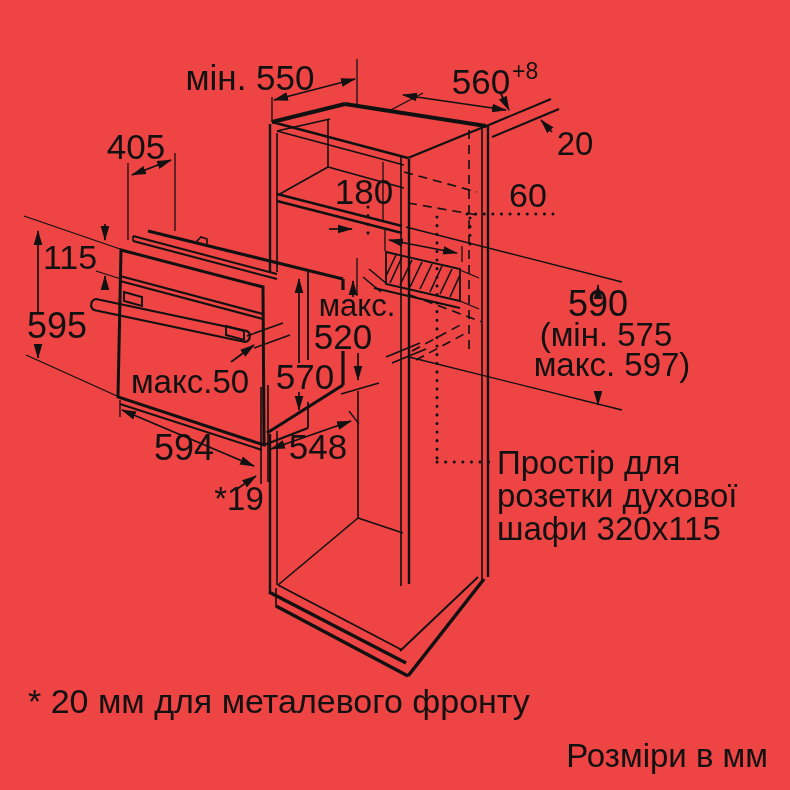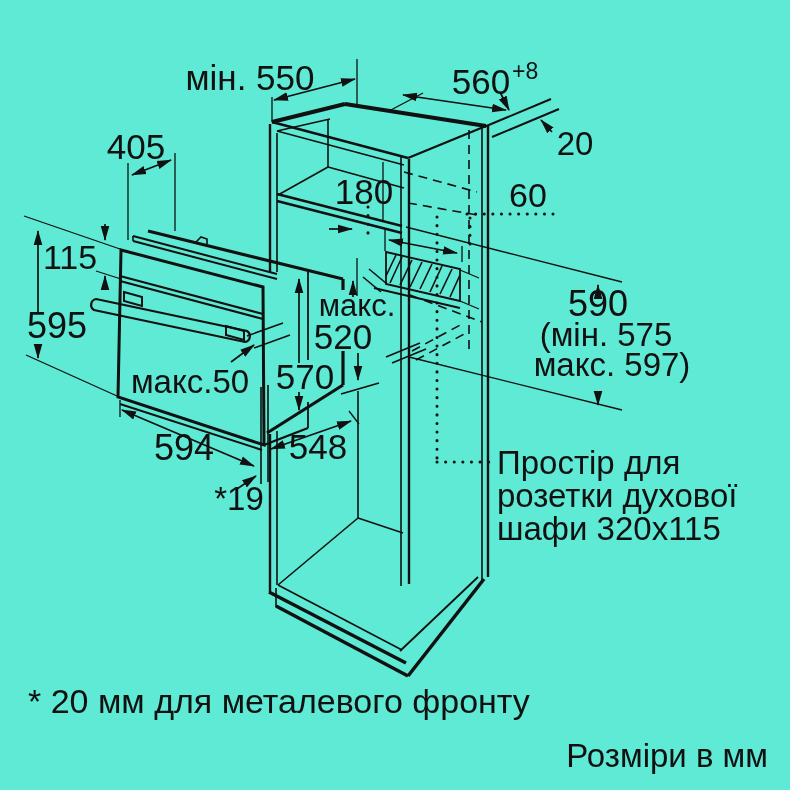--- a/index.html
+++ b/index.html
@@ -1,17 +1,17 @@
 <!DOCTYPE html>
 <html><head>
 <meta charset="utf-8">
 <style>
   html,body{margin:0;padding:0;background:#fff;}
   body{width:790px;height:790px;font-family:"Liberation Sans",sans-serif;}
-  #stage{position:relative;width:790px;height:790px;background:#5eead4;overflow:hidden;}
+  #stage{position:relative;width:790px;height:790px;background:#ef4444;overflow:hidden;}
   svg{display:block;}
   svg text{fill:#111;font-family:"Liberation Sans",sans-serif;}
   .ln{stroke:#111;fill:none;}
   .thick{stroke-width:4;}
   .med{stroke-width:2.4;}
   .thin{stroke-width:1.6;}
   .hair{stroke-width:1.3;}
   .dim{stroke-width:1.7;}
   .dash{stroke-dasharray:9 6;stroke-width:1.6;}
   .dots{stroke-dasharray:0.1 8.5;stroke-linecap:round;stroke-width:3;}

